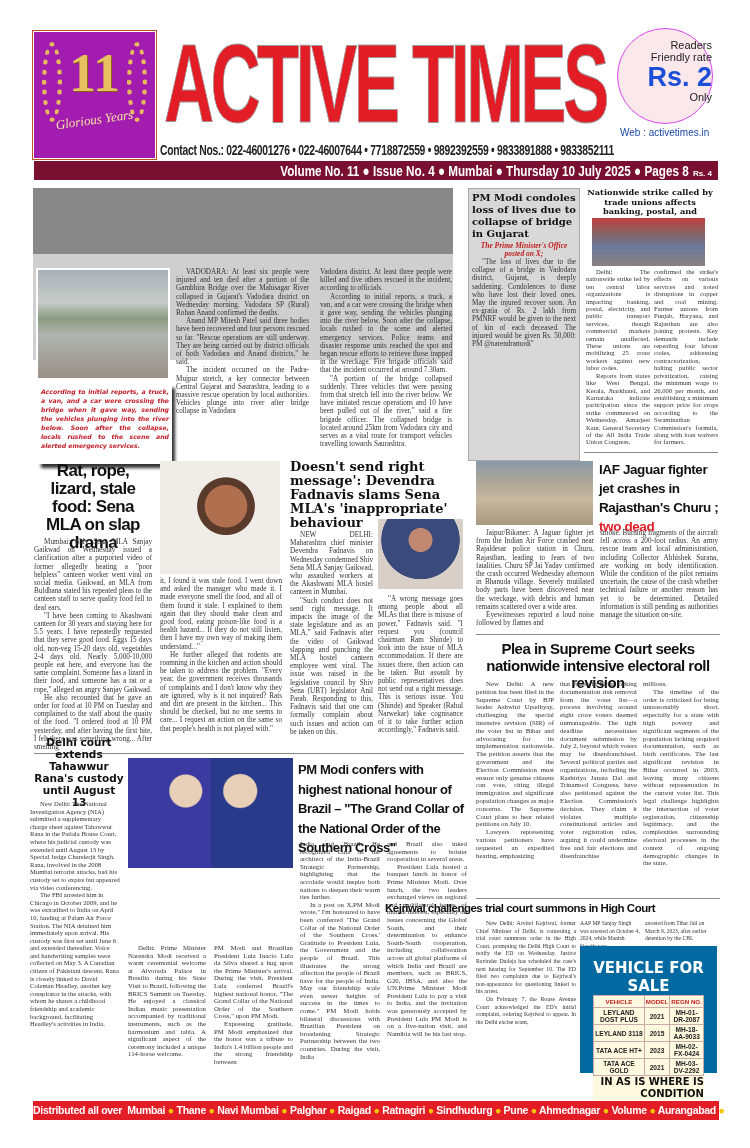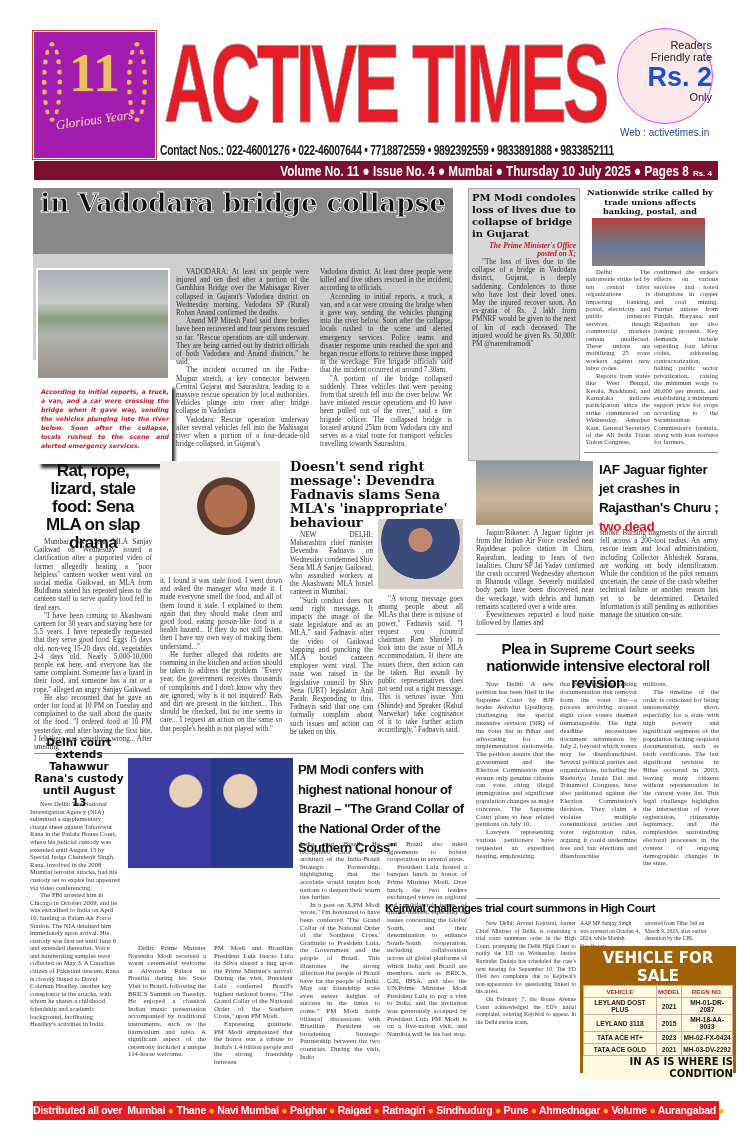--- a/index.html
+++ b/index.html
@@ -23,38 +23,38 @@
 .volbar .rs4{font-size:8px}
 
 .lead{left:33px;top:188px;width:420px;height:172px;background:#cfcfcf}
 .leadhead{left:33px;top:188px;width:420px;height:66px;background:#888;text-align:center}
 .lh1{font-family:"DejaVu Serif",serif;font-weight:bold;font-size:28px;color:#e02030;line-height:32px;-webkit-text-stroke:1px #fff;padding-top:2px}
 .lh2{font-family:"DejaVu Serif",serif;font-weight:bold;font-size:26px;color:#111;line-height:30px;-webkit-text-stroke:0.8px #fff}
 .bridgeimg{left:36px;top:268px;width:134px;height:112px;background:linear-gradient(#a8b0b8 0%,#c8ccc8 30%,#8a9a80 45%,#b0b4b0 60%,#9a9088 100%);border:2px solid #fff}
 .caption{left:38px;top:384px;width:134px;height:80px;background:#fff;box-shadow:3px 4px 3px #333;font-family:"DejaVu Sans",sans-serif;font-style:italic;font-weight:bold;font-size:6.2px;line-height:9px;color:#c0202a;padding:3px;text-align:justify}
 .pmbox{left:468px;top:188px;width:112px;height:273px;background:#d8d8d8;border:1px solid #aaa;padding:3px}
 .pmhead{font-family:"DejaVu Serif",serif;font-weight:bold;font-size:10px;line-height:12px;color:#111}
-.pmsub{font-family:"Liberation Serif",serif;font-style:italic;font-weight:bold;font-size:7.5px;color:#c02020;text-align:right;line-height:8px}
+.pmsub{font-family:"Liberation Serif",serif;font-style:italic;font-weight:bold;font-size:7.5px;color:#c02020;text-align:center;line-height:8px}
 .strikehead{left:584px;top:188px;width:132px;text-align:center;font-family:"DejaVu Serif",serif;font-weight:bold;font-size:8.2px;line-height:9.5px;color:#111}
 .strikeimg{left:592px;top:218px;width:113px;height:48px;background:linear-gradient(#c04040 0%,#8a6060 30%,#6a7a9a 60%,#8a8080 100%)}
 .hr{height:1px;background:#888}
 
 .rathead{left:34px;top:462px;width:118px;text-align:center;font-family:"Liberation Sans",sans-serif;font-weight:bold;font-size:17px;line-height:18px;color:#111;letter-spacing:-0.6px}
 .ratimg{left:160px;top:461px;width:120px;height:113px;background:radial-gradient(circle at 55% 40%,#b07050 0 22%,#5a3a2a 23% 30%,#f0ece8 31%),linear-gradient(#e8e0d8,#f4f0ec)}
 .dfhead{left:290px;top:460px;width:170px;font-family:"DejaVu Serif",serif;font-weight:bold;font-size:13px;line-height:14px;color:#111}
 .dfimg{left:378px;top:519px;width:85px;height:70px;background:radial-gradient(circle at 50% 30%,#c08870 0 18%,#3a4a7a 19% 60%,#d8d0c8 61%)}
 .jetimg{left:476px;top:461px;width:117px;height:64px;background:linear-gradient(#8a9aa8 0%,#b0a898 35%,#c8b8a0 60%,#a89880 100%)}
 .jethead{left:599px;top:460px;width:120px;font-family:"Liberation Sans",sans-serif;font-weight:bold;font-size:13.5px;line-height:19px;color:#111;letter-spacing:-0.4px}
 .plea{left:476px;top:640px;width:244px;text-align:center;font-family:"Liberation Sans",sans-serif;font-weight:bold;font-size:15px;line-height:17px;color:#111;letter-spacing:-0.5px}
 
 .dchead{left:34px;top:736px;width:90px;text-align:center;font-family:"DejaVu Sans",sans-serif;font-weight:bold;font-size:10.5px;line-height:12px;color:#111}
 .modiimg{left:128px;top:758px;width:165px;height:110px;background:radial-gradient(circle at 35% 30%,#e8d0b8 0 12%,transparent 13%),radial-gradient(circle at 68% 30%,#e8d0b8 0 12%,transparent 13%),linear-gradient(90deg,#3a3aa0 0 50%,#2a3a8a 50%),#c8b890}
 .pmchead{left:298px;top:760px;width:170px;font-family:"Liberation Sans",sans-serif;font-weight:bold;font-size:13px;line-height:19.5px;color:#111;letter-spacing:-0.4px}
 .kejhead{left:385px;top:902px;width:340px;font-family:"Liberation Sans",sans-serif;font-weight:bold;font-size:11.5px;color:#111;letter-spacing:-0.5px;white-space:nowrap}
-.ad{left:580px;top:946px;width:156px;height:127px;background:#a16207;padding:3px}
+.ad{left:580px;top:946px;width:137px;height:127px;background:#0369a1;padding:13px}
 .ad .adt{color:#fff;font-family:"DejaVu Sans",sans-serif;font-weight:bold;font-size:15px;text-align:center;line-height:18px}
 .ad table{width:100%;border-collapse:collapse;background:#fff9e0;font-family:"Liberation Sans",sans-serif;font-size:6.6px;font-weight:bold;text-align:center}
 .ad td,.ad th{border:1px solid #caa;padding:1px 1px;height:12px}
 .ad th{color:#c02020;font-size:6.2px}
 .ad .cond2{background:#fff9e0;text-align:right;font-family:"DejaVu Sans",sans-serif;font-weight:bold;font-size:10px;color:#111;line-height:12px}
 .ad .con{color:#fff;font-family:"Liberation Sans",sans-serif;font-weight:bold;font-size:7.4px;line-height:10px;text-align:center}
 .ad .tel{color:#fff;font-family:"Liberation Sans",sans-serif;font-weight:bold;font-size:6.6px;line-height:9px;text-align:center}
 .footer{left:33px;top:1101px;width:686px;height:19px;background:#e21d26;color:#fff;font-family:"Liberation Sans",sans-serif;font-weight:bold;font-size:10.5px;line-height:19px;text-align:center;white-space:nowrap;letter-spacing:-0.3px}
 .footer .dot{color:#f5c400}
 </style>
@@ -73,29 +73,27 @@
   <div class="l1" style="margin-top:0">Friendly rate</div>
   <div class="rs">Rs. 2</div>
   <div class="only">Only</div>
 </div>
 <div class="abs web">Web : activetimes.in</div>
 <div class="abs contact"><span style="display:inline-block;transform:scaleX(0.69);transform-origin:left">Contact Nos.: 022-46001276 • 022-46007644 • 7718872559 • 9892392559 • 9833891888 • 9833852111</span></div>
 <div class="abs volbar"><span style="display:inline-block;transform:scaleX(0.78);transform-origin:right">Volume No. 11 ● Issue No. 4 ● Mumbai ● Thursday 10 July 2025 ● Pages 8</span> <span class="rs4">Rs. 4</span></div>
 
 <div class="abs lead"></div>
 <div class="abs leadhead">
-  <div class="lh2">in Vadodara bridge collapse</div>
 </div>
 <div class="abs bridgeimg"></div>
 <div class="abs caption">According to initial reports, a truck, a van, and a car were crossing the bridge when it gave way, sending the vehicles plunging into the river below. Soon after the collapse, locals rushed to the scene and alerted emergency services.</div>
 <div class="abs txt" style="left:176px;top:268px;width:133px">
   <p>VADODARA: At least six people were injured and ten died after a portion of the Gambhira Bridge over the Mahisagar River collapsed in Gujarat's Vadodara district on Wednesday morning. Vadodara SP (Rural) Rohan Anand confirmed the deaths.</p>
     <p>Anand MP Mitesh Patel said three bodies have been recovered and four persons rescued so far. "Rescue operations are still underway. They are being carried out by district officials of both Vadodara and Anand districts," he said.</p>
     <p>The incident occurred on the Padra-Mujpur stretch, a key connector between Central Gujarat and Saurashtra, leading to a massive rescue operation by local authorities. Vehicles plunge into river after bridge collapse in Vadodara</p>
-    <p>Vadodara: Rescue operation underway after several vehicles fell into the Mahisagar river when a portion of a four-decade-old bridge collapsed, in Gujarat's</p>
 </div>
 <div class="abs txt" style="left:320px;top:268px;width:132px">
   <p style="text-indent:0">Vadodara district. At least three people were killed and five others rescued in the incident, according to officials.</p>
     <p>According to initial reports, a truck, a van, and a car were crossing the bridge when it gave way, sending the vehicles plunging into the river below. Soon after the collapse, locals rushed to the scene and alerted emergency services. Police teams and disaster response units reached the spot and began rescue efforts to retrieve those trapped in the wreckage. Fire brigade officials said that the incident occurred at around 7.30am.</p>
     <p>"A portion of the bridge collapsed suddenly. Three vehicles that were passing from that stretch fell into the river below. We have initiated rescue operations and 10 have been pulled out of the river," said a fire brigade officer. The collapsed bridge is located around 25km from Vadodara city and serves as a vital route for transport vehicles travelling towards Saurashtra.</p>
 </div>
 
 <div class="abs pmbox">
   <div class="pmhead">PM Modi condoles loss of lives due to collapse of bridge in Gujarat</div>
   <div class="txt" style="margin-top:2px">

